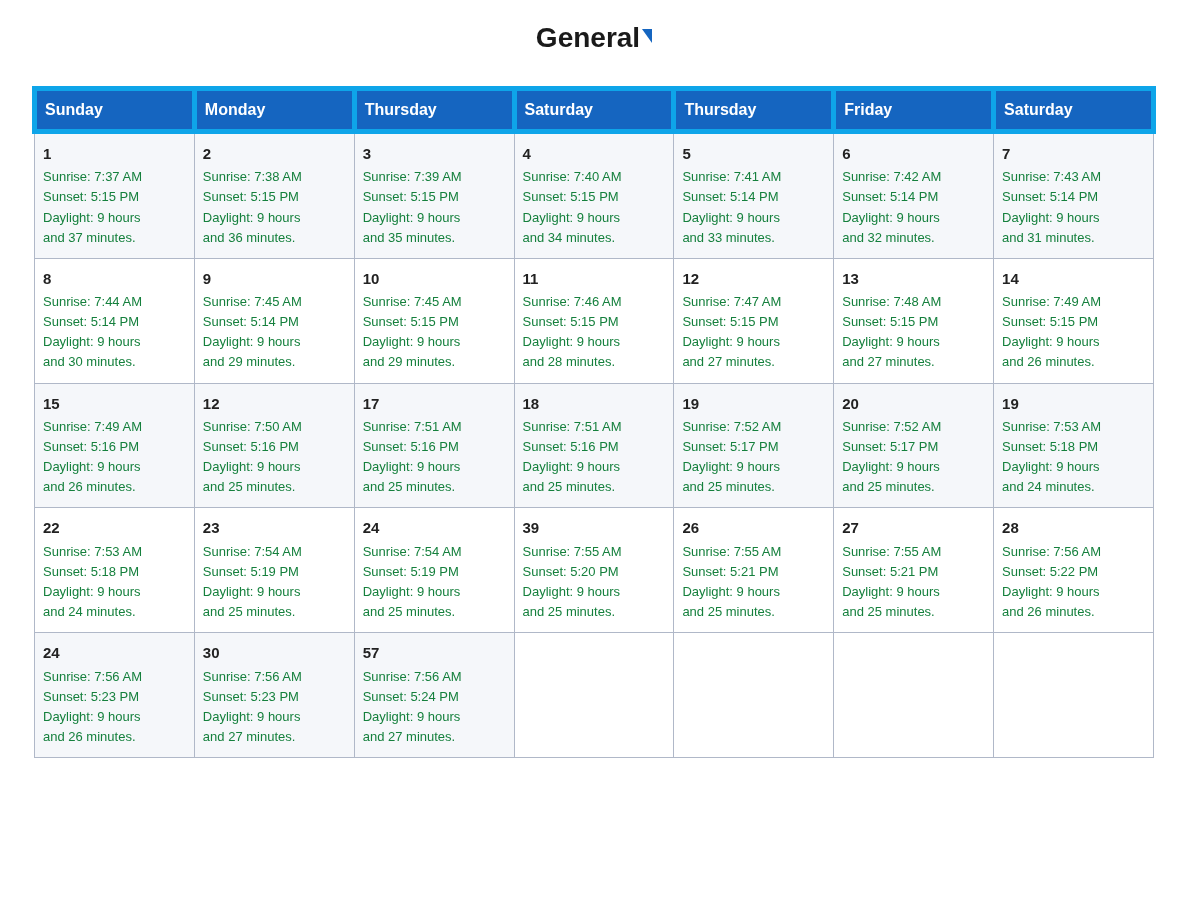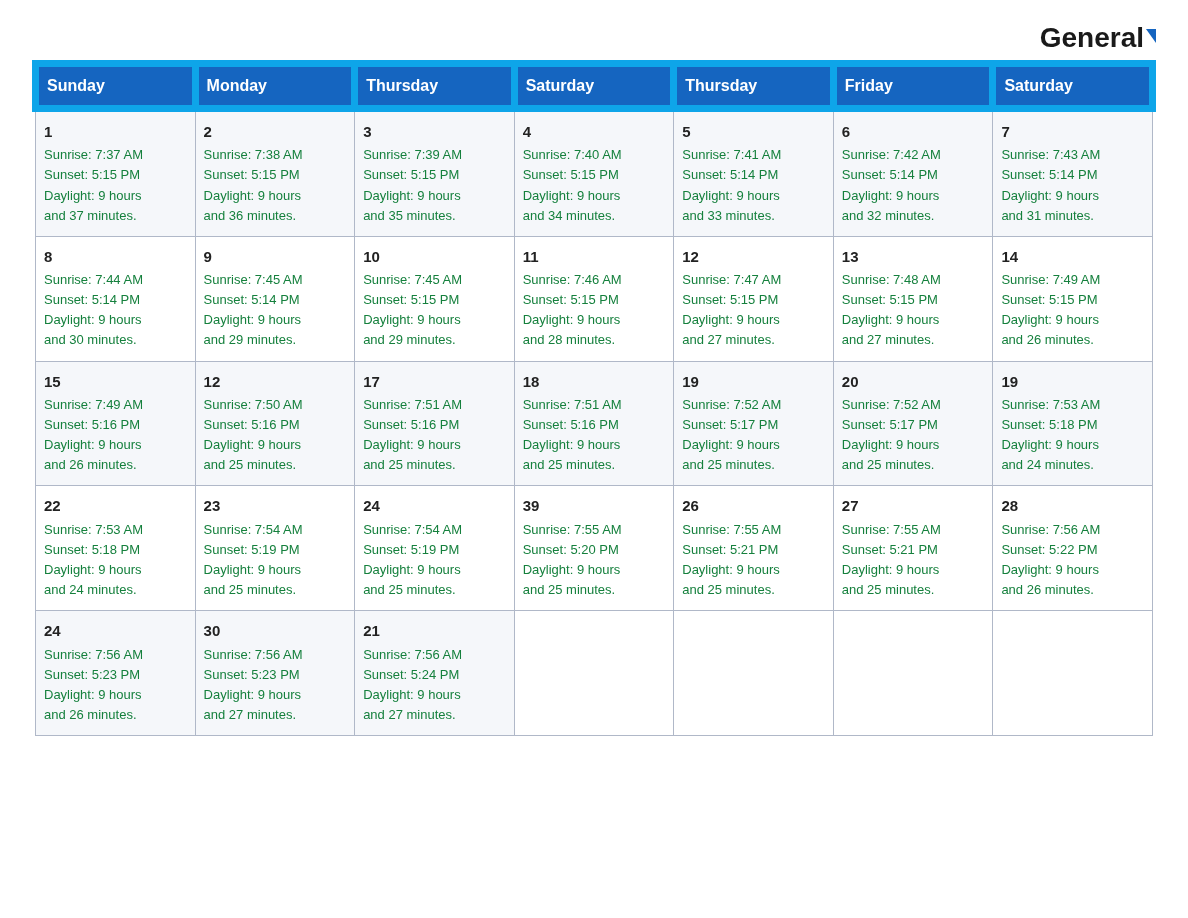--- a/index.html
+++ b/index.html
@@ -6,23 +6,23 @@
     body {
       font-family: Arial, sans-serif;
       background: #fff;
       color: #222;
       padding: 24px 32px;
       width: 1188px;
       min-height: 918px;
     }
     .header-area {
       display: flex;
-      justify-content: flex-end;
+      justify-content: center;
       align-items: flex-start;
-      margin-bottom: 6px;
+      margin-bottom: 32px;
     }
     .logo-area {
       display: flex;
       flex-direction: column;
       align-items: flex-start;
     }
     .logo-text {
       font-size: 28px;
       font-weight: bold;
       color: #1a1a1a;
@@ -66,21 +66,21 @@
       border-collapse: collapse;
       table-layout: fixed;
     }
     thead tr th {
       background: #1565c0;
       color: #fff;
       padding: 10px 8px;
       font-size: 16px;
       font-weight: bold;
       text-align: left;
-      border: 7px solid #0ea5e9;
+      border: 5px solid #0ea5e9;
     }
     tbody tr td {
       vertical-align: top;
       padding: 8px 8px 10px 8px;
       font-size: 13.5px;
       border: 1px solid #b0b8c8;
       height: 110px;
       color: #222;
       line-height: 1.55;
     }
@@ -256,21 +256,21 @@
       <tr>
         <td>
           <span class="day-num">24</span>
           <div class="day-info">Sunrise: 7:56 AM<br>Sunset: 5:23 PM<br>Daylight: 9 hours<br>and 26 minutes.</div>
         </td>
         <td>
           <span class="day-num">30</span>
           <div class="day-info">Sunrise: 7:56 AM<br>Sunset: 5:23 PM<br>Daylight: 9 hours<br>and 27 minutes.</div>
         </td>
         <td>
-          <span class="day-num">21</span>
+          <span class="day-num">57</span>
           <div class="day-info">Sunrise: 7:56 AM<br>Sunset: 5:24 PM<br>Daylight: 9 hours<br>and 27 minutes.</div>
         </td>
         <td class="empty"></td>
         <td class="empty"></td>
         <td class="empty"></td>
         <td class="empty"></td>
       </tr>
     </tbody>
 </table>
 

